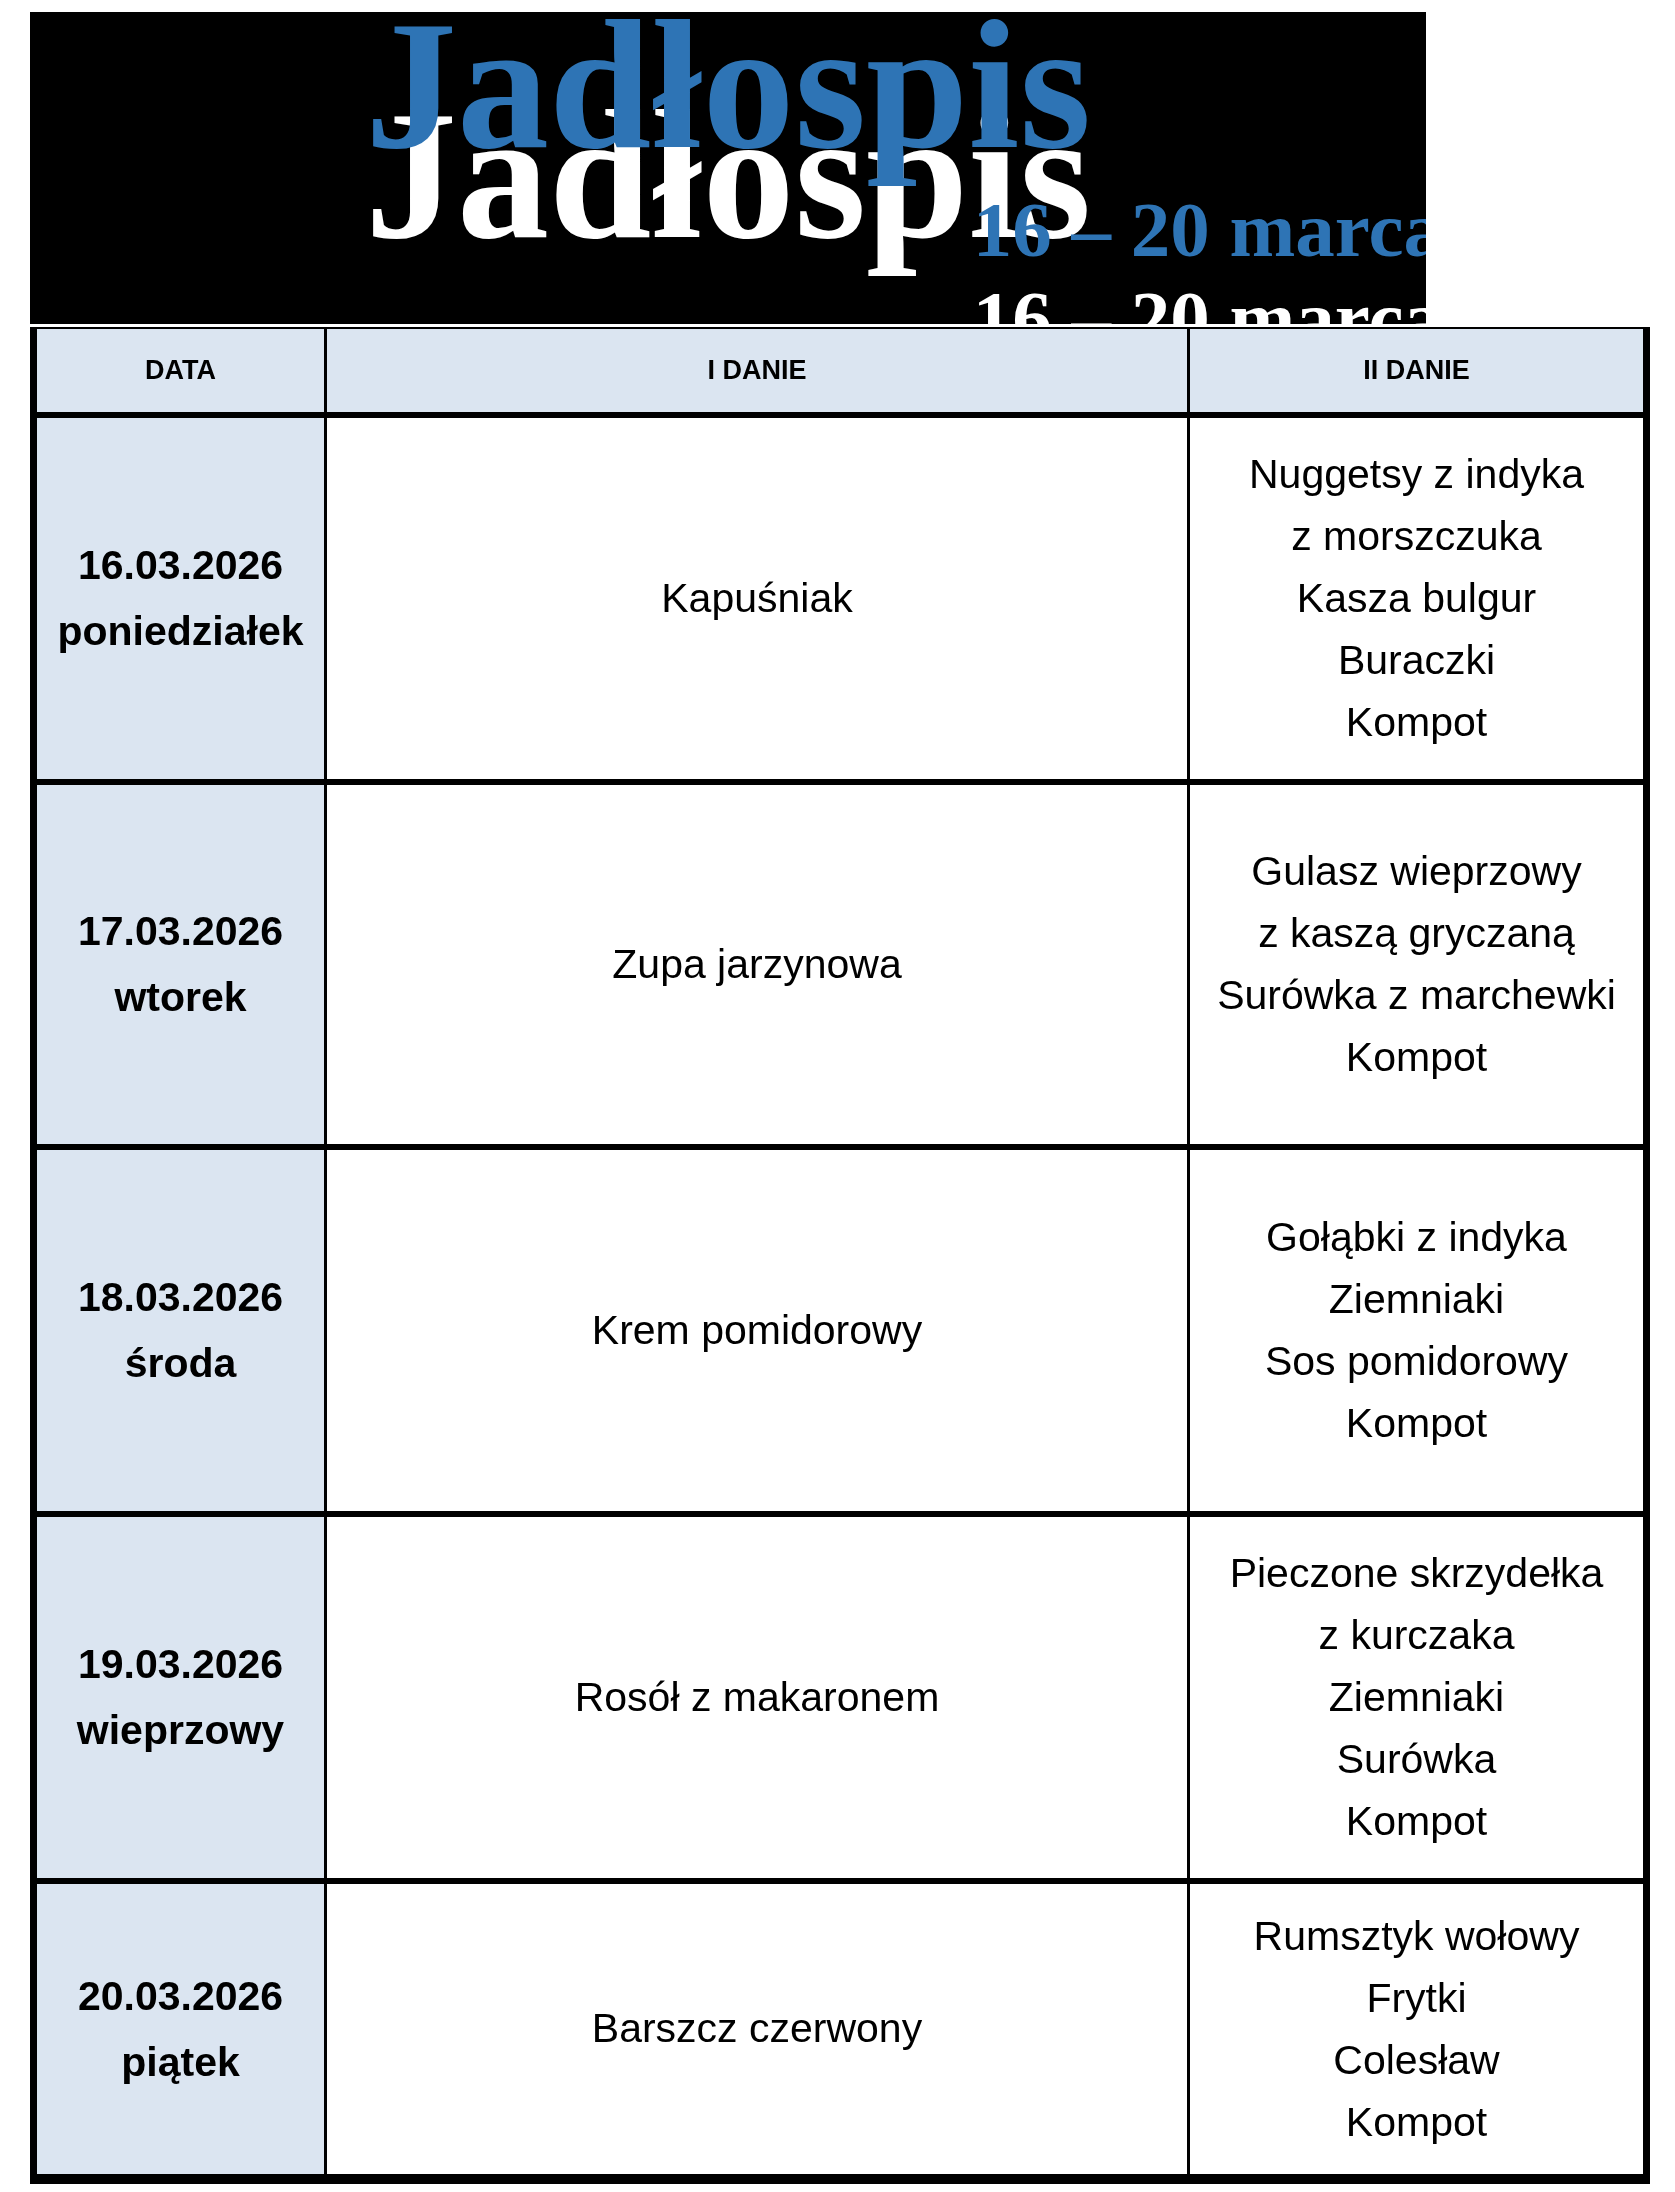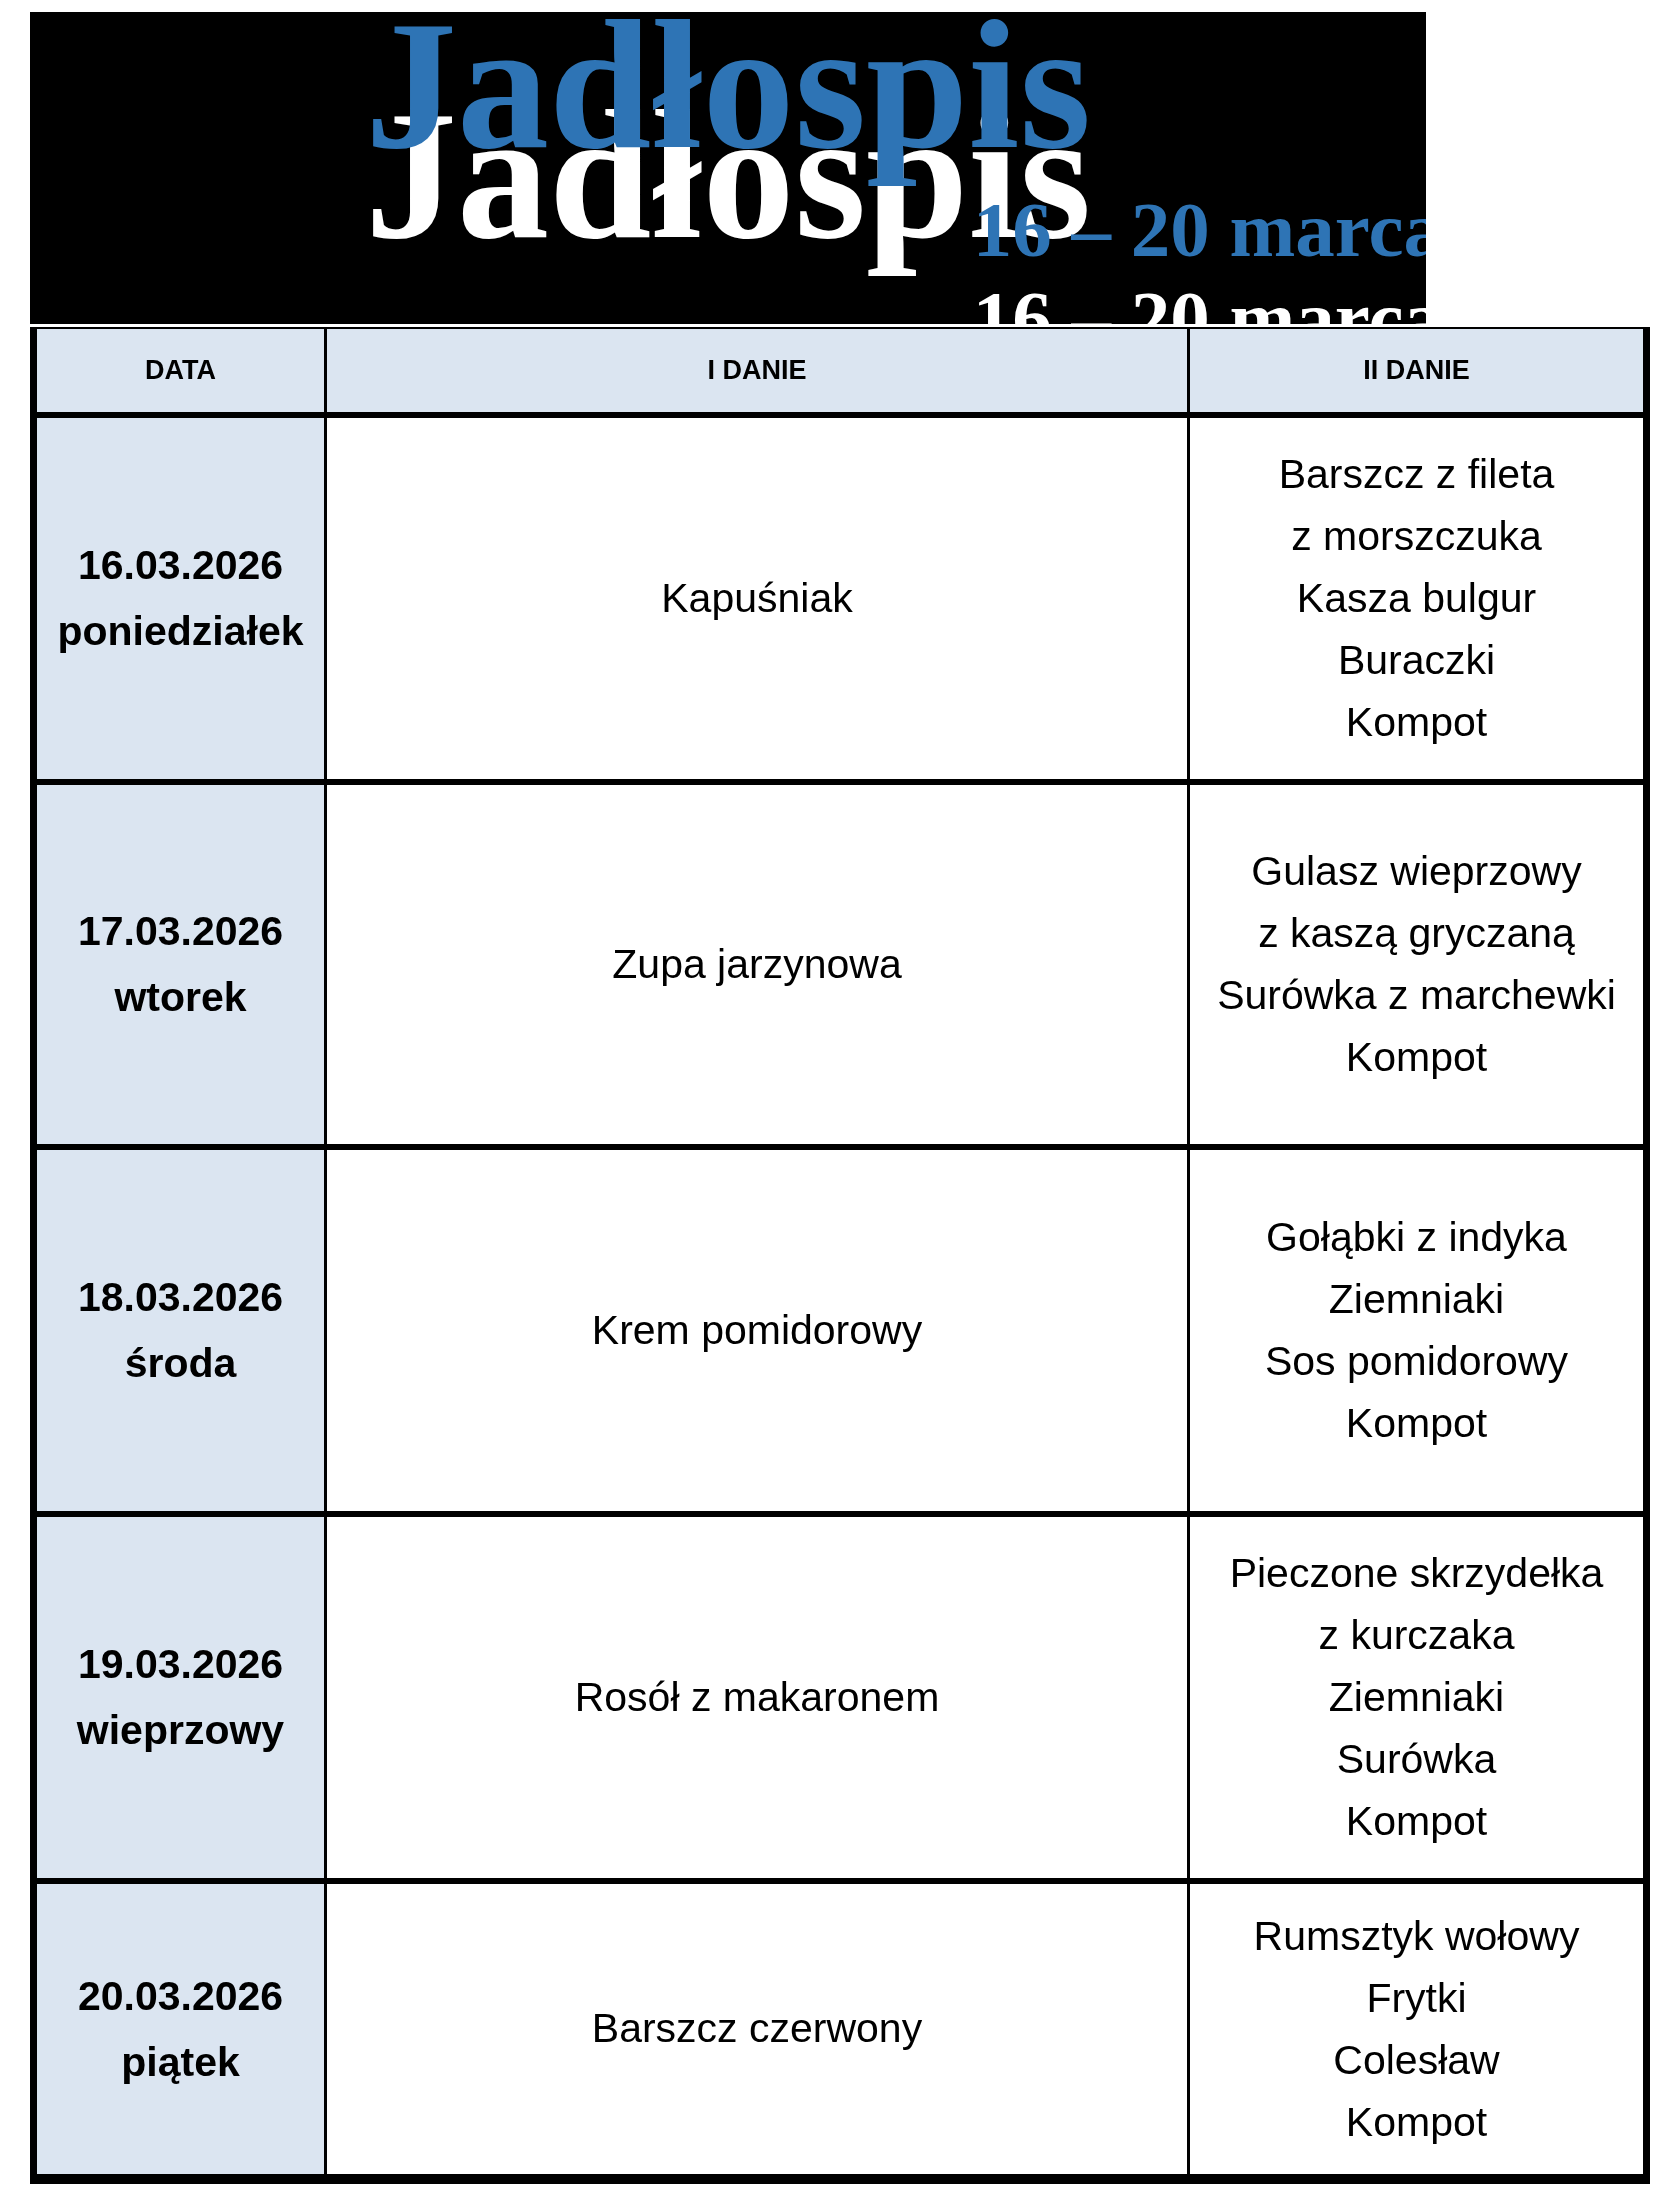--- a/index.html
+++ b/index.html
@@ -102,21 +102,21 @@
     <tbody id="rows">
   <tr>
     <td class="c-date" style="background: rgb(219, 229, 241);">
       <div class="date">16.03.2026</div>
       <div class="day">poniedziałek</div>
     </td>
     <td class="c-first">
       <div>Kapuśniak</div>
     </td>
     <td class="c-second">
-            <div class="line">Barszcz z fileta</div>
+            <div class="line">Nuggetsy z indyka</div>
             <div class="line">z morszczuka</div>
             <div class="line">Kasza bulgur</div>
             <div class="line">Buraczki</div>
             <div class="line">Kompot</div>
           </td>
   </tr>
 
   <tr>
     <td class="c-date" style="background: rgb(219, 229, 241);">
       <div class="date">17.03.2026</div>

